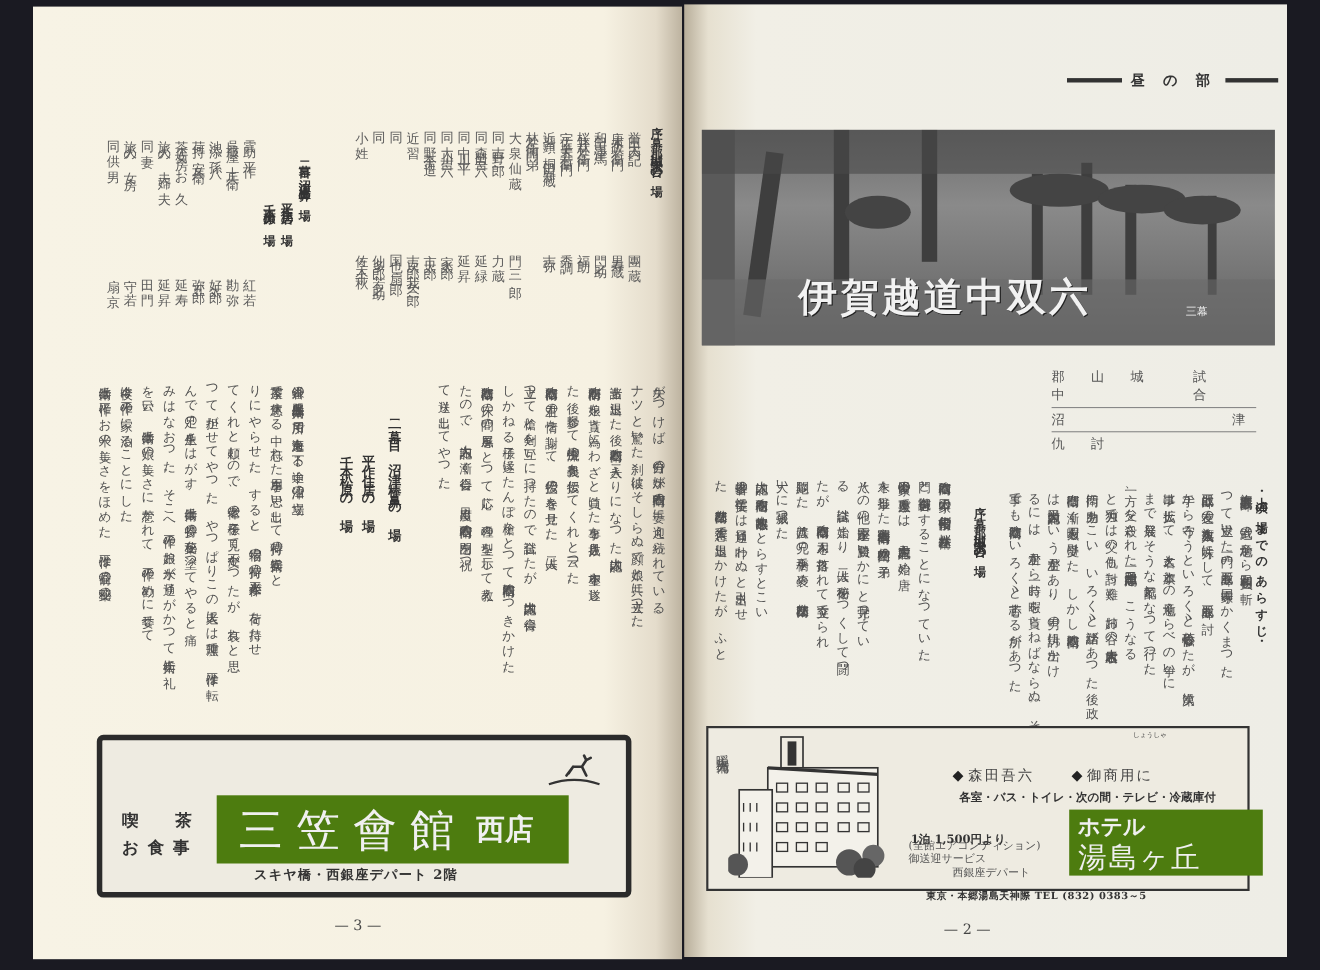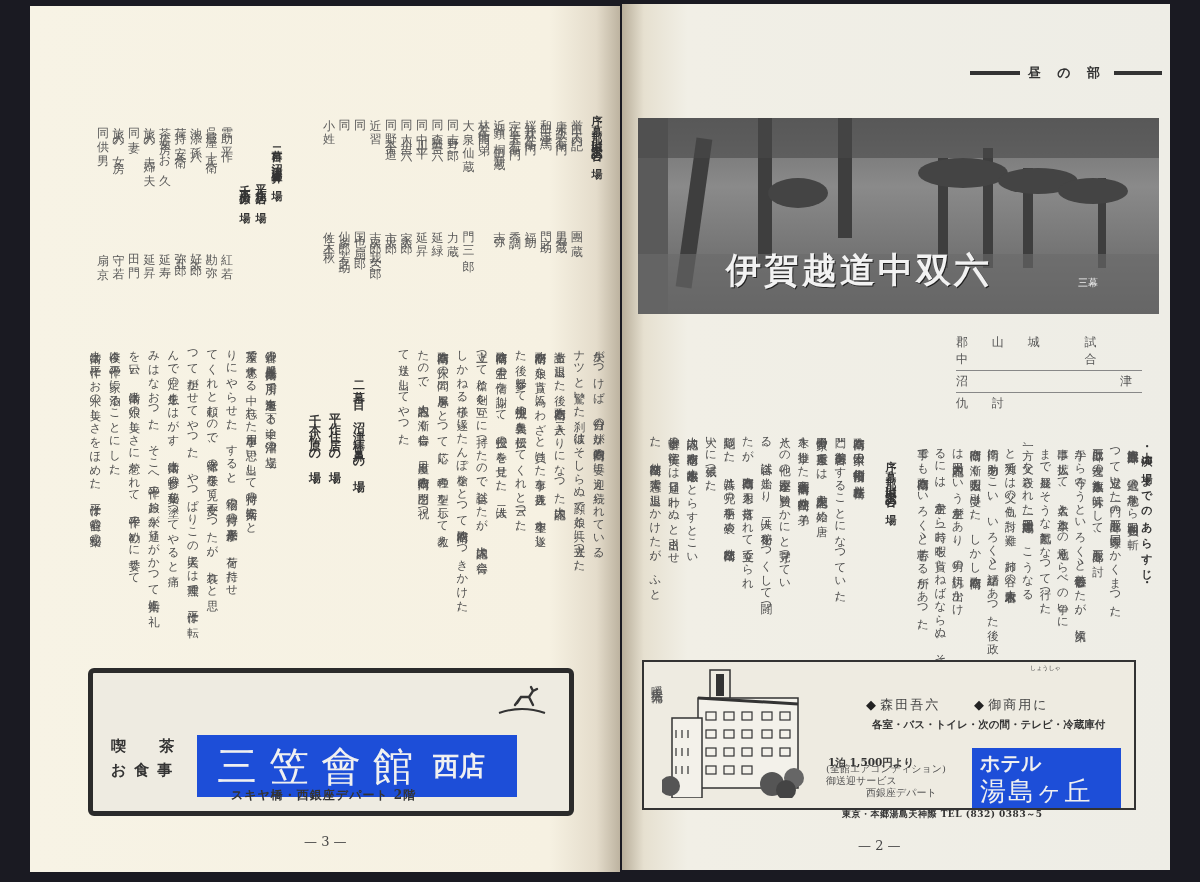--- a/index.html
+++ b/index.html
@@ -17,21 +17,21 @@
   .banner{position:absolute;left:638px;top:118px;width:521px;height:196px;background:linear-gradient(180deg,#6e6e6e 0%,#8a8a8a 35%,#7a7a7a 60%,#5f5f5f 100%);overflow:hidden;}
   .tree{position:absolute;background:#3e3e3e;}
   .foliage{position:absolute;background:#444;border-radius:50%;}
   .banner-title{position:absolute;left:88px;bottom:20px;font-size:35px;font-weight:bold;color:#f2f2f2;letter-spacing:3px;font-family:"DejaVu Sans",sans-serif;text-shadow:1px 1px 0 #222;}
   .banner-sub{position:absolute;left:440px;bottom:24px;font-size:10px;color:#eee;}
   .section-head{position:absolute;right:38px;top:64px;font-size:13px;font-weight:bold;color:#333;display:flex;align-items:center;gap:8px;}
   .section-head .bar{display:inline-block;height:4px;background:#333;}
   .scene-table{position:absolute;left:956px;top:332px;width:186px;font-size:12px;color:#555;}
   .scene-table .row{display:flex;justify-content:space-between;padding:2px 0;border-bottom:1px solid #888;}
   .scene-table .row:last-child{border-bottom:none;}
-  .dark-box{background:#1d4ed8;color:#f0f0f0;margin-top:12px;}
+  .dark-box{background:#4d7c0f;color:#f0f0f0;}
 </style>
 </head>
 <body>
 
 <div id="left-page" class="page"></div>
 
 <div>
   <div class="vcol heading-v" style="left:588px;top:106px;">序 幕 郡山城中試合の場</div>
   <div id="cast1" style="position:absolute;left:0;top:0;">
       <div class="vcol cast" style="left: 568px; top: 110px;">誉田大内記</div>
@@ -265,20 +265,20 @@
   </div>
   <div style="position:absolute;left:330px;top:34px;font-size:13px;color:#444;">
     <span style="color:#222;">◆</span>
     <span style="letter-spacing:2px;">御商用に</span>
   </div>
   <div style="position:absolute;left:190px;top:56px;font-size:10.5px;color:#333;font-weight:bold;margin-left:38px;">各室・バス・トイレ・次の間・テレビ・冷蔵庫付</div>
   <div style="position:absolute;left:182px;top:76px;font-size:10px;color:#555;margin-top:24px;">(全館エアコンディション)</div>
   <div style="position:absolute;left:184px;top:94px;font-size:10.5px;color:#333;font-weight:bold;">1泊 1,500円より</div>
   <div style="position:absolute;left:182px;top:112px;font-size:10px;color:#555;">御送迎サービス</div>
   <div style="position:absolute;left:222px;top:124px;font-size:10px;color:#555;">西銀座デパート</div>
-  <div class="dark-box" style="position:absolute;left:328px;top:74px;width:149px;height:60px;">
+  <div class="dark-box" style="position:absolute;left:328px;top:74px;width:176px;height:60px;">
     <div style="position:absolute;left:8px;top:2px;font-size:20px;font-weight:bold;font-family:'DejaVu Sans',sans-serif;">ホテル</div>
     <div style="position:absolute;left:8px;top:26px;font-size:26px;font-weight:normal;letter-spacing:2px;font-family:'DejaVu Sans',sans-serif;">湯島ヶ丘</div>
   </div>
 </div>
 <div style="position:absolute;left:842px;top:808px;font-size:9px;color:#333;font-weight:bold;letter-spacing:.5px;">東京・本郷湯島天神際 TEL (832) 0383～5</div>
 
 <div class="pagenum" style="left:858px;top:838px;">— 2 —</div>
 
 </body></html>

